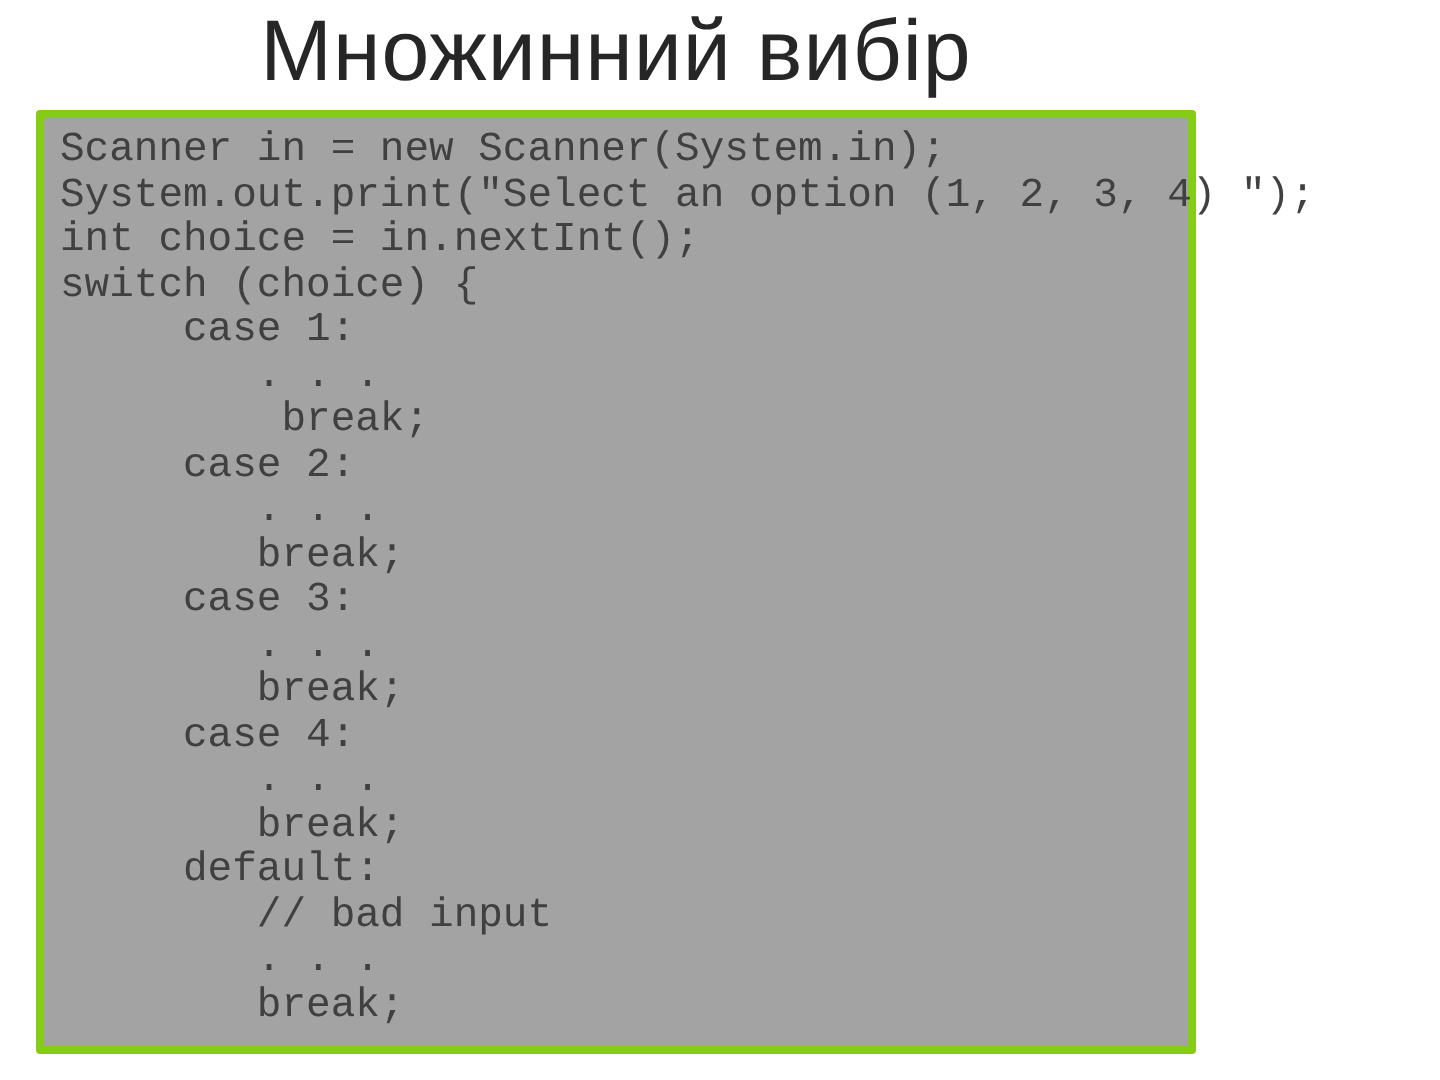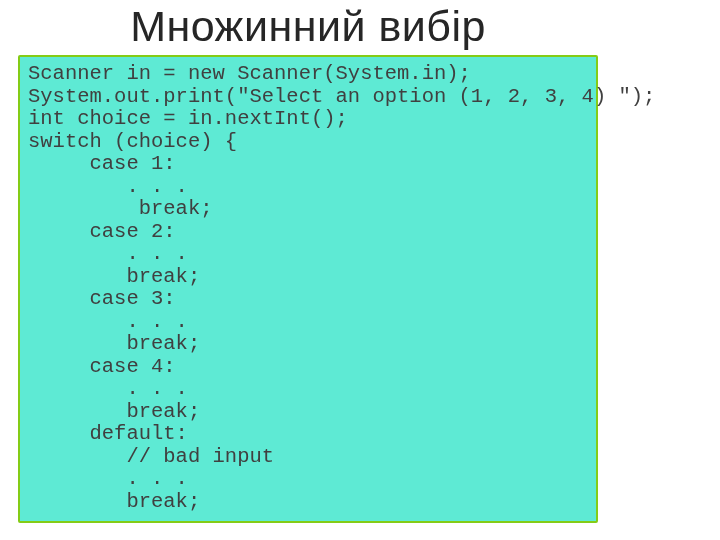--- a/index.html
+++ b/index.html
@@ -18,24 +18,24 @@
   }
   .title {
     font-size: 43px;
     color: #262626;
     text-align: center;
     font-weight: 400;
     padding: 2px 0 4px 0;
     letter-spacing: 0.5px;
   }
   .code-box {
-    border: 2px solid #84cc16;
+    border: 4px solid #84cc16;
     border-radius: 2px;
     padding: 6px 8px 8px 8px;
-    background: #5eead4;
+    background: #a3a3a3;
   }
   .code {
     font-family: "Courier New", Courier, monospace;
     font-size: 20.5px;
     line-height: 22.5px;
     color: #404040;
     white-space: pre;
     letter-spacing: 0px;
   }
 </style>

